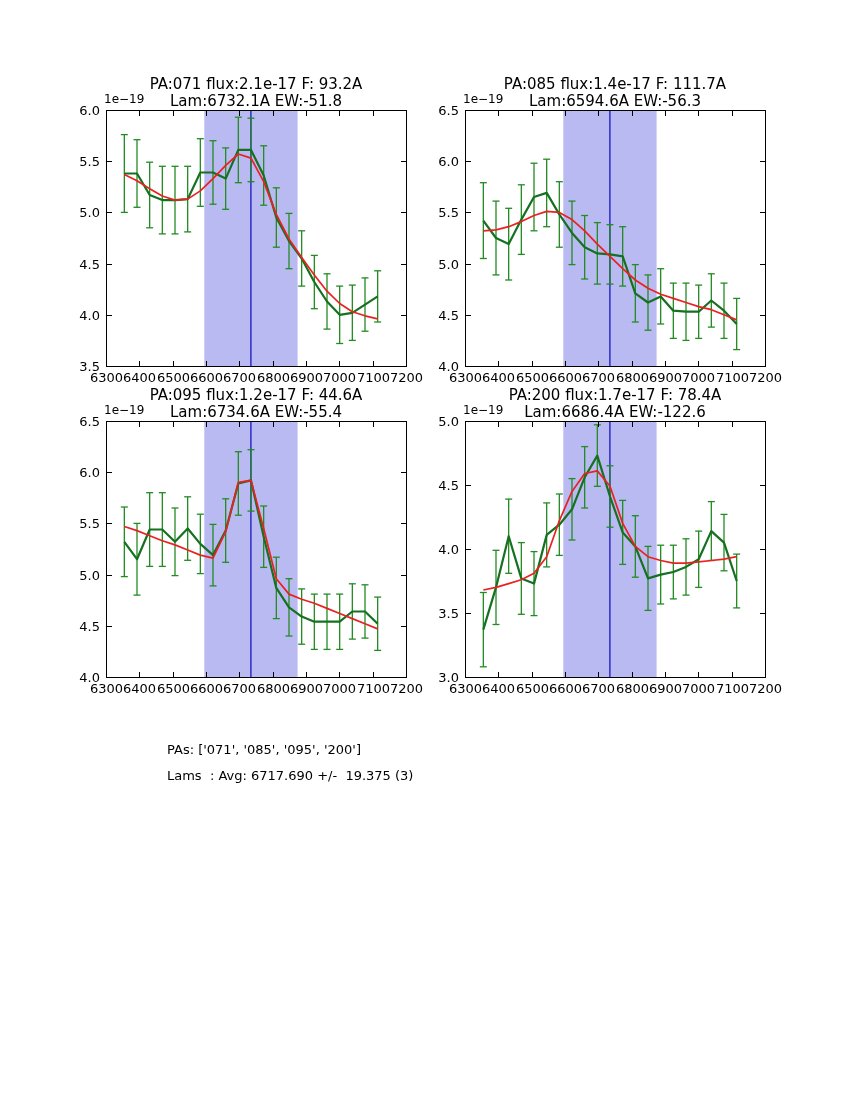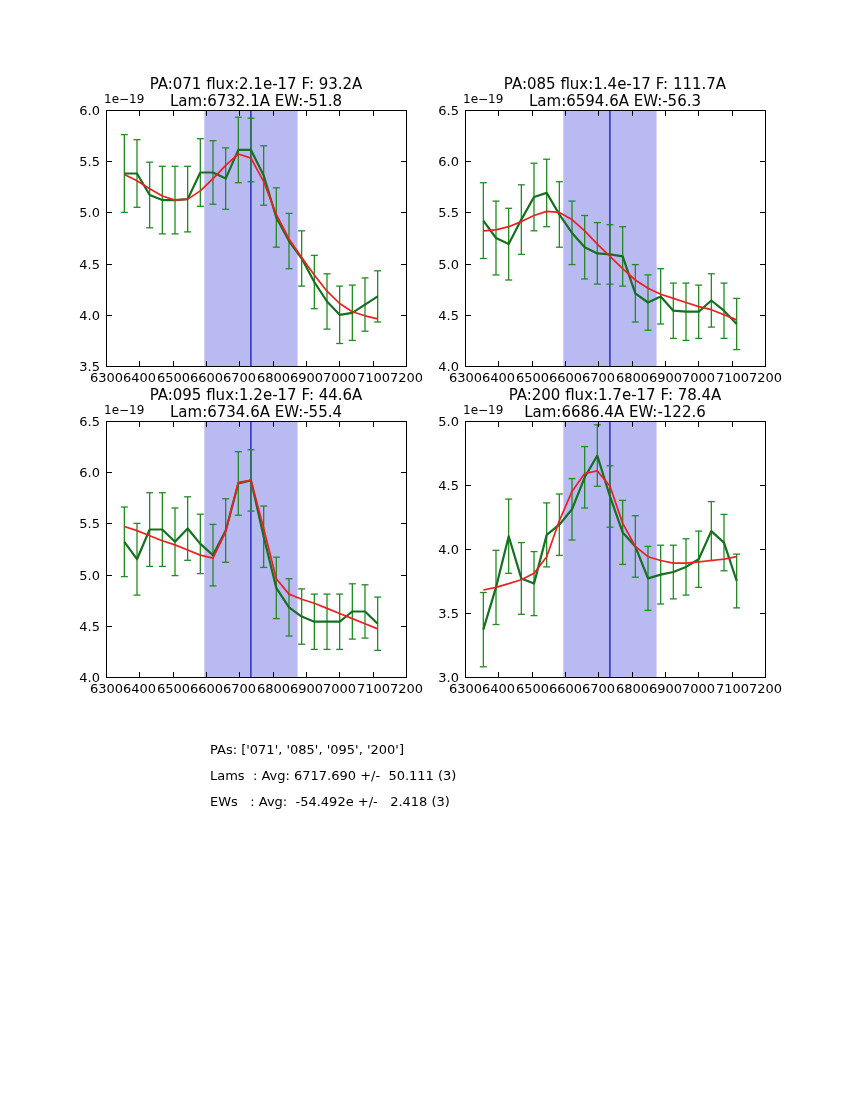--- a/index.html
+++ b/index.html
@@ -1,21 +1,21 @@
 <!DOCTYPE html>
 <html><head>
 <meta charset="utf-8">
 <style>
   html, body { margin: 0; padding: 0; background: #ffffff; }
   body { width: 850px; height: 1100px; font-family: "DejaVu Sans", sans-serif; }
   .figure { position: relative; width: 850px; height: 1100px; background: #ffffff; overflow: hidden; }
   .figure svg { position: absolute; left: 0; top: 0; }
   .figure svg text { font-family: "DejaVu Sans", sans-serif; fill: #000000; }
   .summary { position: absolute; left: 167px; top: 737px; font-size: 13px; color: #000000; }
-  .summary-line { white-space: pre; height: 26px; line-height: 26px; margin-left: 43px; }
+  .summary-line { white-space: pre; height: 26px; line-height: 26px; }
 </style>
 </head>
 <body>
 
 <div class="figure">
   <svg id="figure-svg" width="850" height="1100">
       <g>
         <rect x="204.3" y="110" width="93.3" height="256" fill="#babaf3"></rect>
         <line x1="250.9" y1="110" x2="250.9" y2="366" stroke="#2222c4" stroke-width="1.4"></line>
         <g stroke="#228B22" stroke-width="1.3" fill="none">
@@ -516,16 +516,15 @@
           <text x="459" y="490" text-anchor="end" font-size="13px">4.5</text>
           <text x="459" y="426" text-anchor="end" font-size="13px">5.0</text>
         </g>
         <text x="615" y="400" text-anchor="middle" font-size="15px">PA:200 flux:1.7e-17 F: 78.4A</text>
         <text x="615" y="417" text-anchor="middle" font-size="15px">Lam:6686.4A EW:-122.6</text>
         <text x="463" y="414" font-size="12px">1e−19</text>
       </g>
     </svg>
   <div class="summary">
     <div class="summary-line">PAs: ['071', '085', '095', '200']</div>
-    <div class="summary-line">Lams  : Avg: 6717.690 +/-  50.111 (3)</div>
-    <div class="summary-line">EWs   : Avg:  -54.492e +/-   2.418 (3)</div>
+    <div class="summary-line">Lams  : Avg: 6717.690 +/-  19.375 (3)</div>
   </div>
 </div>
 
 </body></html>

